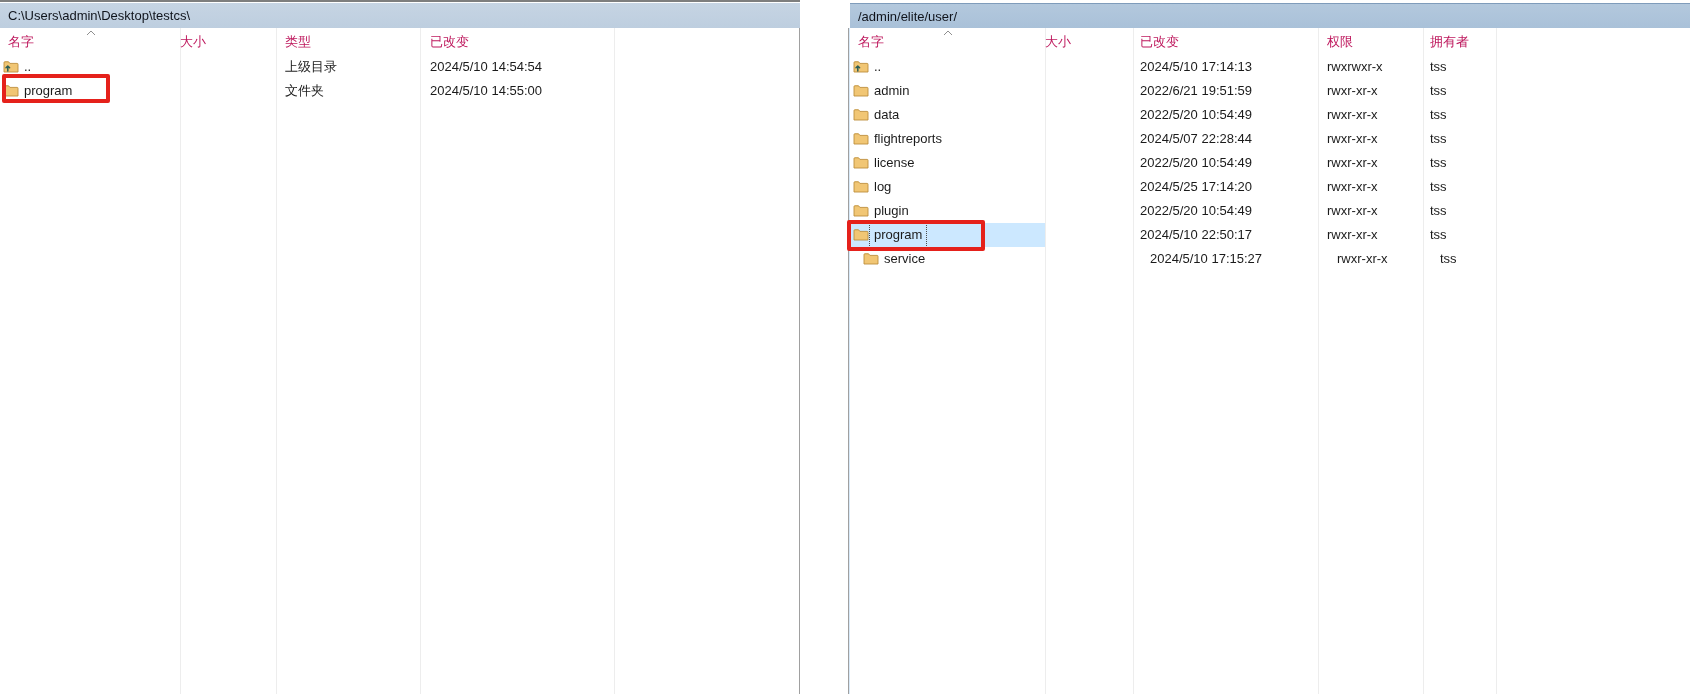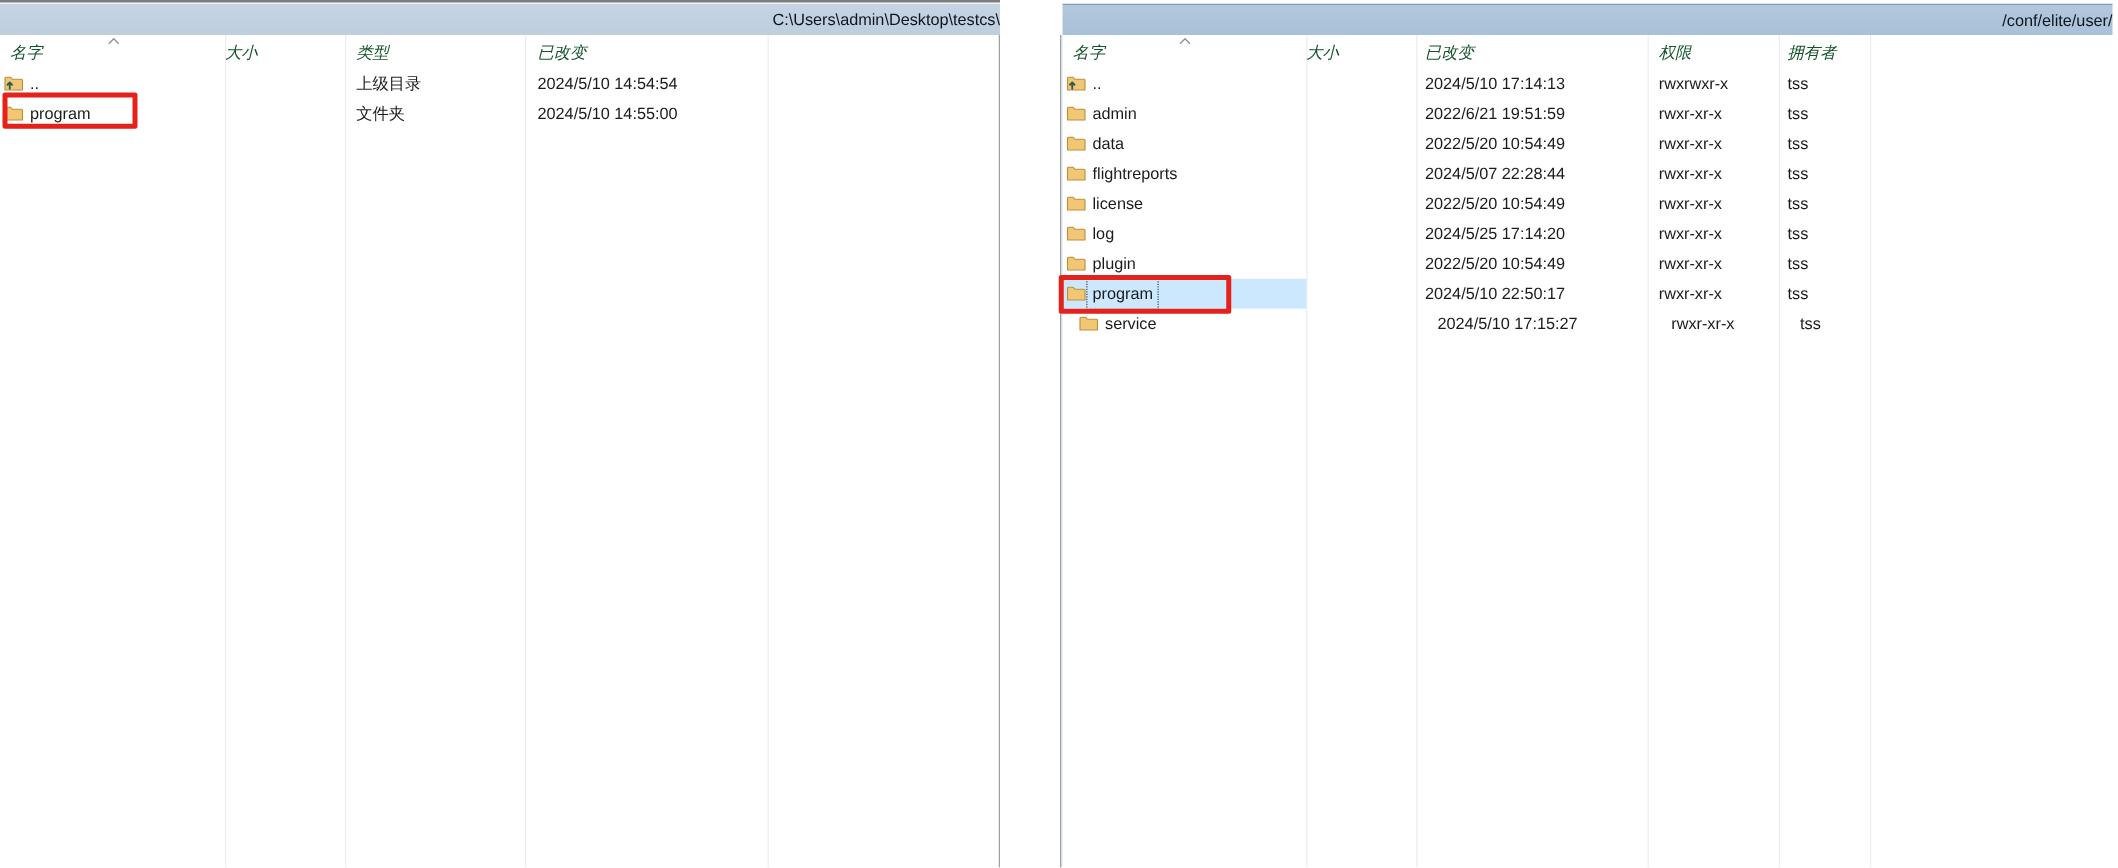--- a/index.html
+++ b/index.html
@@ -15,31 +15,31 @@
   html,body{margin:0;padding:0;}
   body{
     width:1694px;height:694px;position:relative;overflow:hidden;
     background:#ffffff;color:var(--text);
     font-family:"Liberation Sans","DejaVu Sans",sans-serif;font-size:13px;
   }
   
   .top-edge{position:absolute;left:0;top:0;width:800px;height:2px;background:#7e7e7e;}
   
   .path-bar{position:absolute;top:3px;height:38px;line-height:25px;padding-left:8px;
-    color:#10141c;white-space:nowrap;overflow:hidden;text-align:right;}
+    color:#10141c;white-space:nowrap;overflow:hidden;}
   .path-bar.left{left:0;width:800px;background:linear-gradient(#c6d4e3,var(--path-bar-left));}
   .path-bar.right{left:850px;width:840px;background:linear-gradient(#b3c8dd,var(--path-bar-right));border-top:1px solid #7f9cbb;}
   
   .panel{position:absolute;top:28px;height:666px;background:#fff;}
   .panel.left{left:0;width:800px;border-right:1px solid var(--panel-border);}
   .panel.right{left:848px;width:843px;border-left:1px solid var(--panel-border);
     box-shadow:inset 1px 0 0 #d9eaf9;}
   .vline{position:absolute;top:0;bottom:0;width:1px;background:var(--grid-line);}
   
-  .hdr{position:absolute;top:0;height:27px;line-height:27px;white-space:nowrap;color:#14532d;font-style:italic;}
+  .hdr{position:absolute;top:0;height:27px;line-height:27px;white-space:nowrap;color:#be185d;}
   .hdr.right-al{padding-right:9px;}
   .caret{position:absolute;top:2px;}
   
   .rows{position:absolute;left:0;right:0;top:27px;bottom:0;}
   .row{position:absolute;left:0;right:0;height:24px;}
   .cell{position:absolute;top:0;height:24px;line-height:24px;white-space:nowrap;z-index:1;}
   .cell.icon{top:5px;height:13px;line-height:13px;}
   .sel{display:none;position:absolute;left:0;top:0;width:196px;height:24px;background:var(--selection);z-index:0;}
   .row.selected .sel{display:block;}
   .name{padding:0 4px;}
@@ -70,21 +70,21 @@
 </style>
 </head>
 <body>
 
 <div class="top-edge"></div>
 
 <div class="path-bar left">
   <span>C:\Users\admin\Desktop\testcs\</span>
 </div>
 <div class="path-bar right">
-  <span>/conf/elite/user/</span>
+  <span>/admin/elite/user/</span>
 </div>
 
 <div class="splitter"></div>
 
 <div class="panel left">
   <div class="vline" style="left:180px"></div>
   <div class="vline" style="left:276px"></div>
   <div class="vline" style="left:420px"></div>
   <div class="vline" style="left:614px"></div>
 

